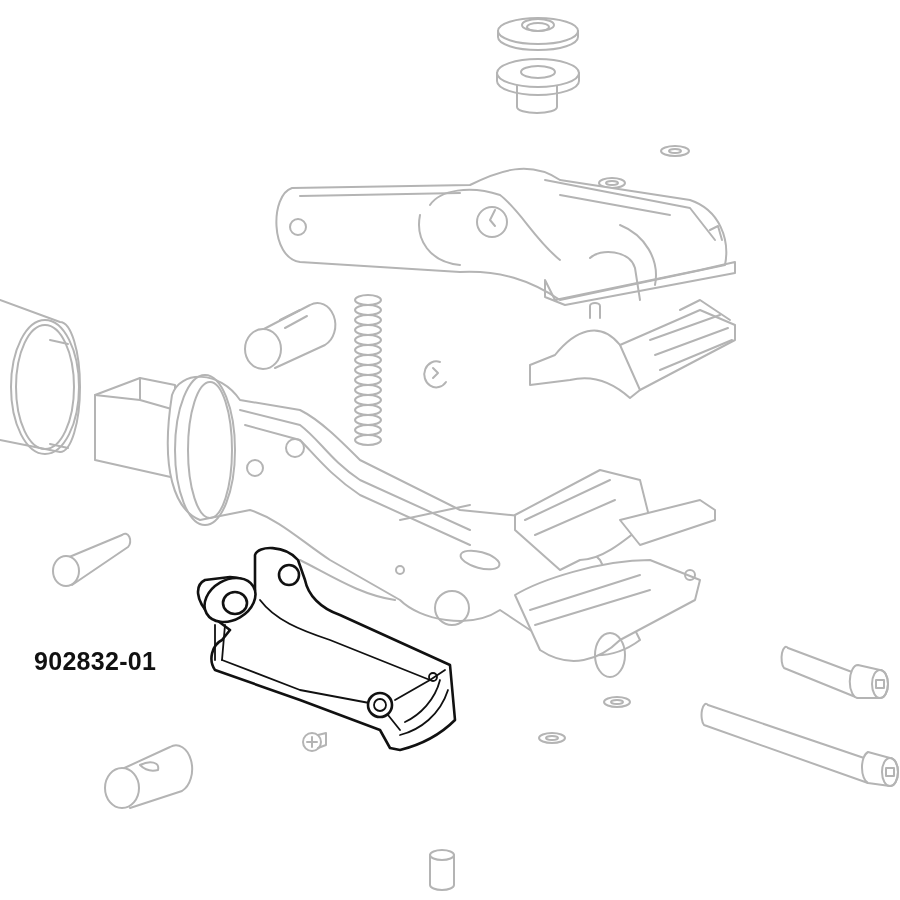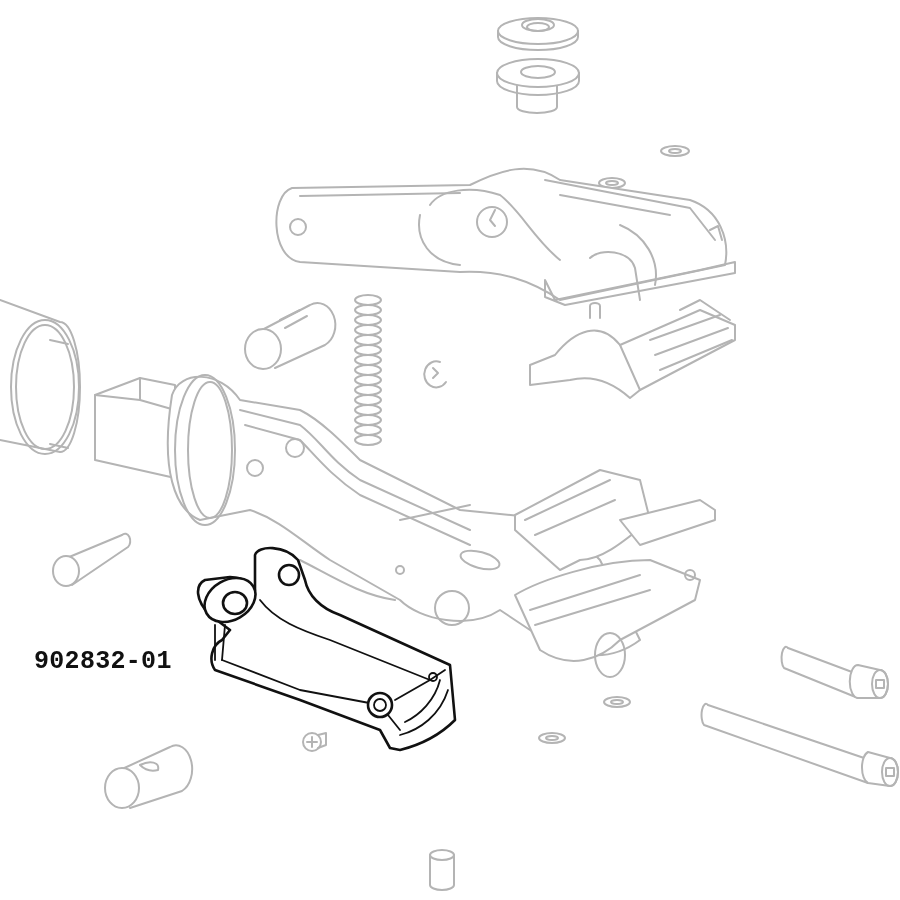--- a/index.html
+++ b/index.html
@@ -4,21 +4,21 @@
 <style>
   html, body { margin: 0; padding: 0; background: #ffffff; }
   body { width: 900px; height: 900px; position: relative; overflow: hidden;
          font-family: "DejaVu Sans", sans-serif; }
   #diagram { position: absolute; left: 0; top: 0; width: 900px; height: 900px; }
   .g { fill: none; stroke: #b4b4b4; stroke-width: 2; stroke-linejoin: round; stroke-linecap: round; }
   .gf { fill: #ffffff; stroke: #b4b4b4; stroke-width: 2; stroke-linejoin: round; stroke-linecap: round; }
   .k { fill: #ffffff; stroke: #111111; stroke-width: 2.6; stroke-linejoin: round; stroke-linecap: round; }
   .kn { fill: none; stroke: #111111; stroke-width: 1.8; stroke-linejoin: round; stroke-linecap: round; }
   .callout { position: absolute; left: 34px; top: 647px; font-size: 25px; font-weight: bold;
-             color: #111111; letter-spacing: 0.3px; font-family: Liberation Mono, monospace; }
+             color: #111111; letter-spacing: 0.3px; font-family: Liberation Sans, sans-serif; }
 </style>
 </head>
 <body>
 
 <svg id="diagram" viewBox="0 0 900 900" xmlns="http://www.w3.org/2000/svg">
 
   <g>
     <ellipse class="gf" cx="538" cy="31" rx="40" ry="13"></ellipse>
     <path class="g" d="M498 31 v6 a40 13 0 0 0 80 0 v-6"></path>
     <ellipse class="g" cx="538" cy="25" rx="16" ry="6"></ellipse>

